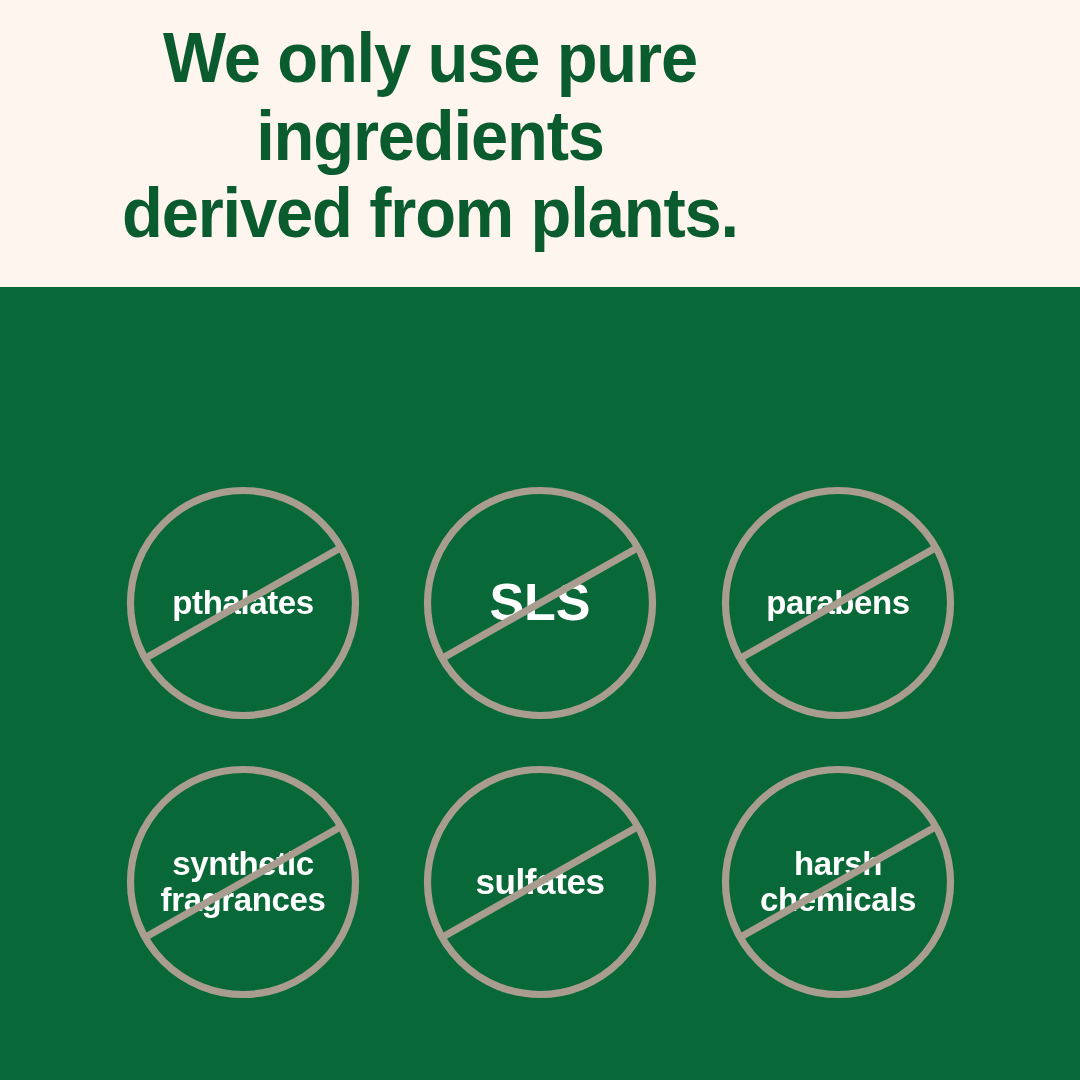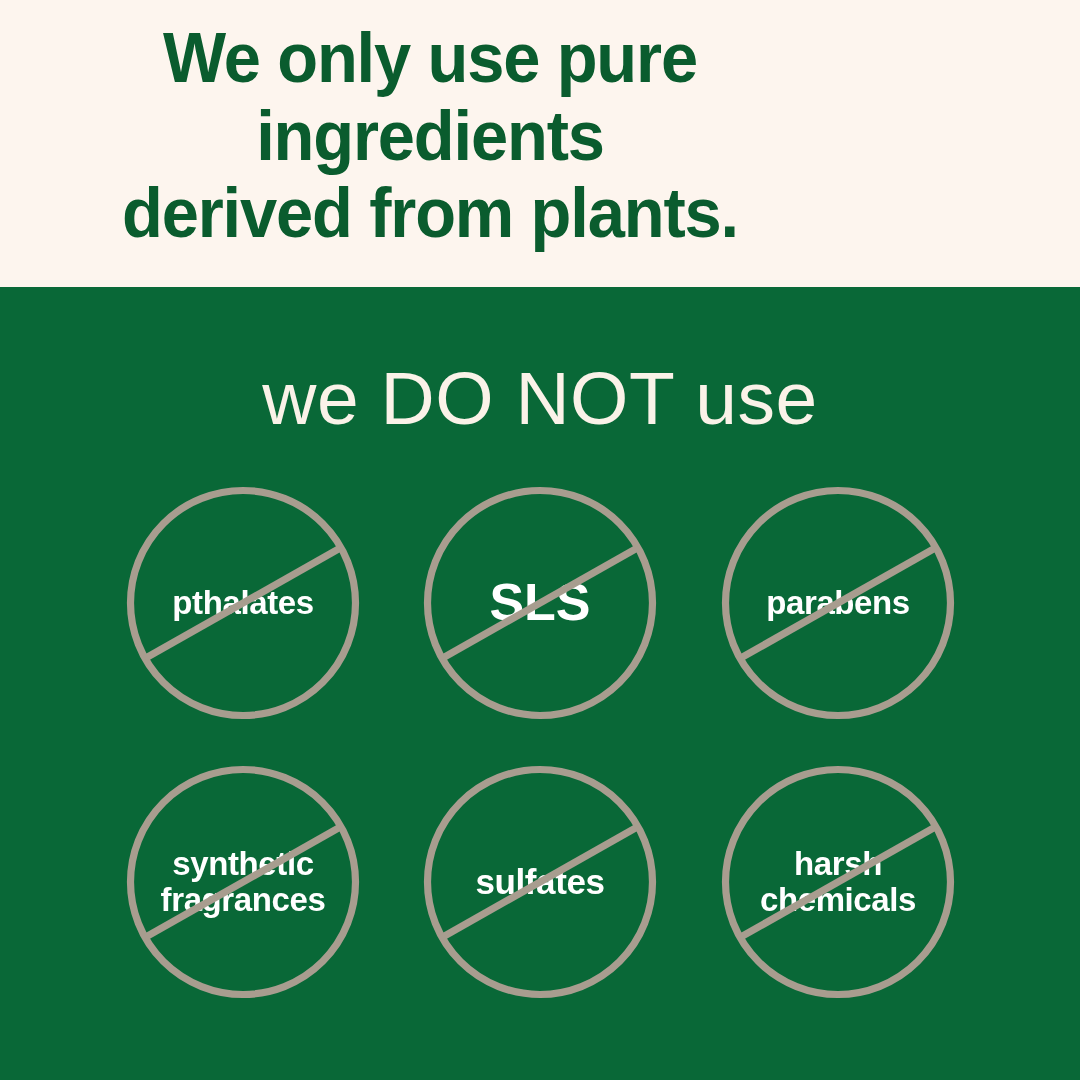--- a/index.html
+++ b/index.html
@@ -144,21 +144,20 @@
 
 <div id="poster">
 
   <div class="top-band">
     <h1 class="headline">We only use pure ingredients
 derived from plants.</h1>
   </div>
 
   <div class="green-panel">
 
-    <h2 class="subhead">we DO NOT use</h2>
 
     <div class="badge-grid" id="badge-grid">
         <div class="badge" style="left: 243px; top: 316px;">
           <svg viewBox="0 0 232 232">
             <circle cx="116" cy="116" r="112.5" fill="none" stroke="#A89D8F" stroke-width="7.2"></circle>
           </svg>
           <div class="badge-label under">pthalates</div>
           <svg viewBox="0 0 232 232" class="slash-over">
             <line x1="18.084984206761277" y1="171.39765051164005" x2="213.91501579323872" y2="60.602349488359955" stroke="#A89D8F" stroke-width="7.2" stroke-linecap="butt"></line>
           </svg>

